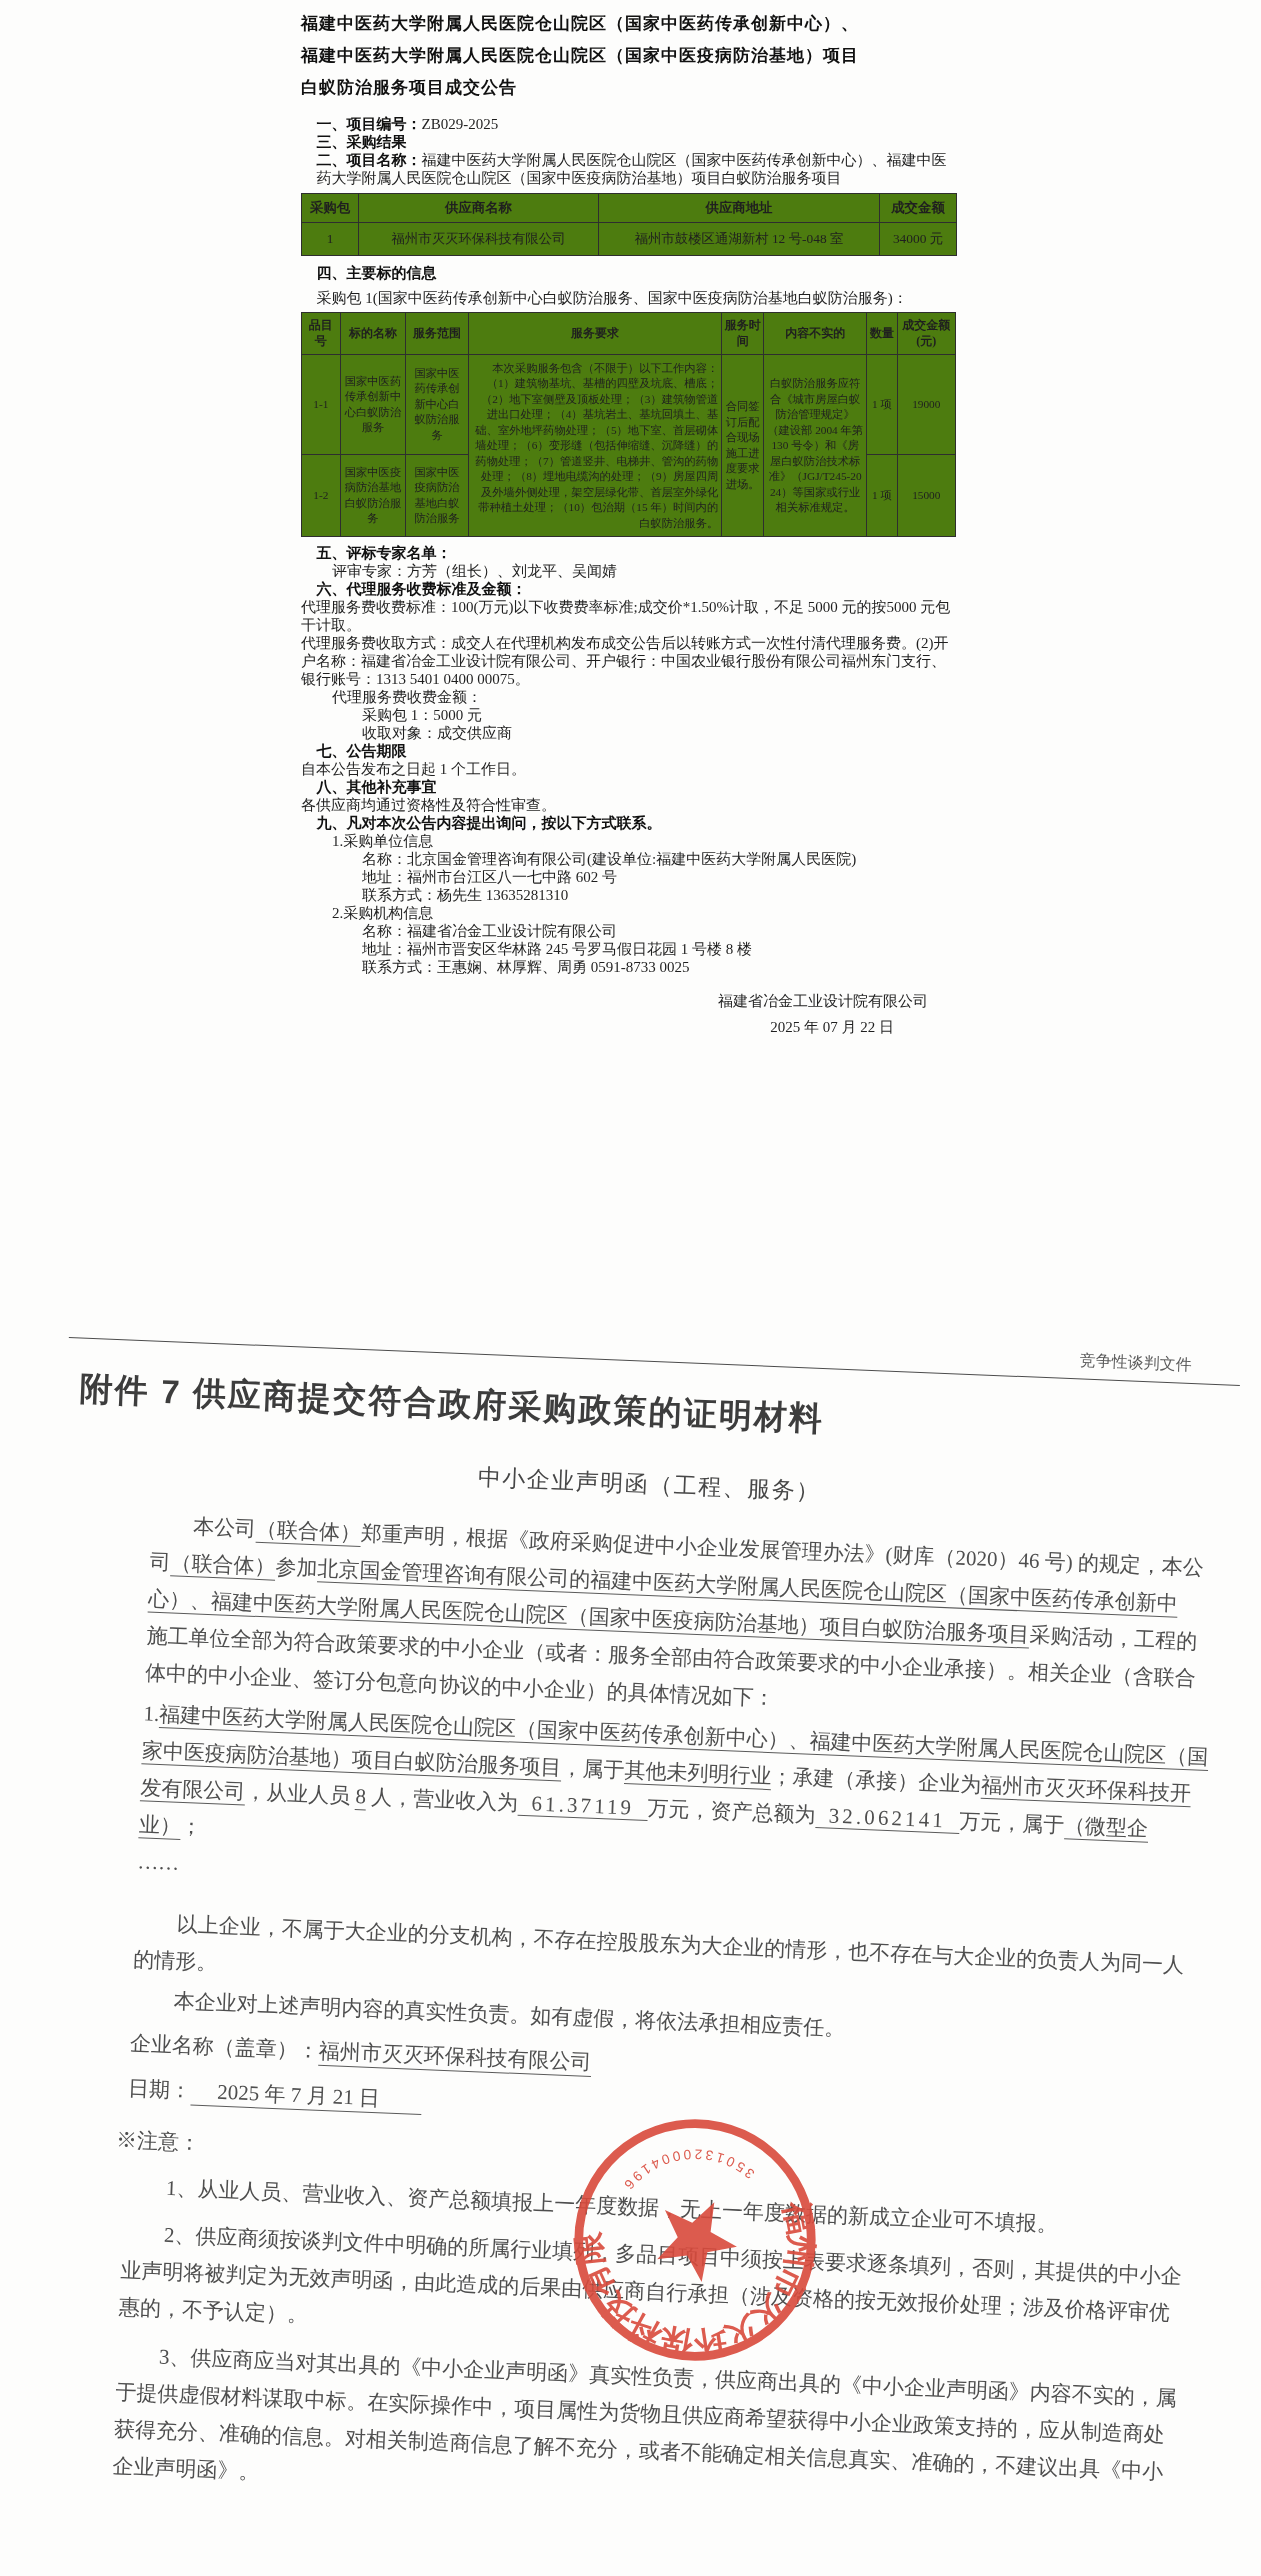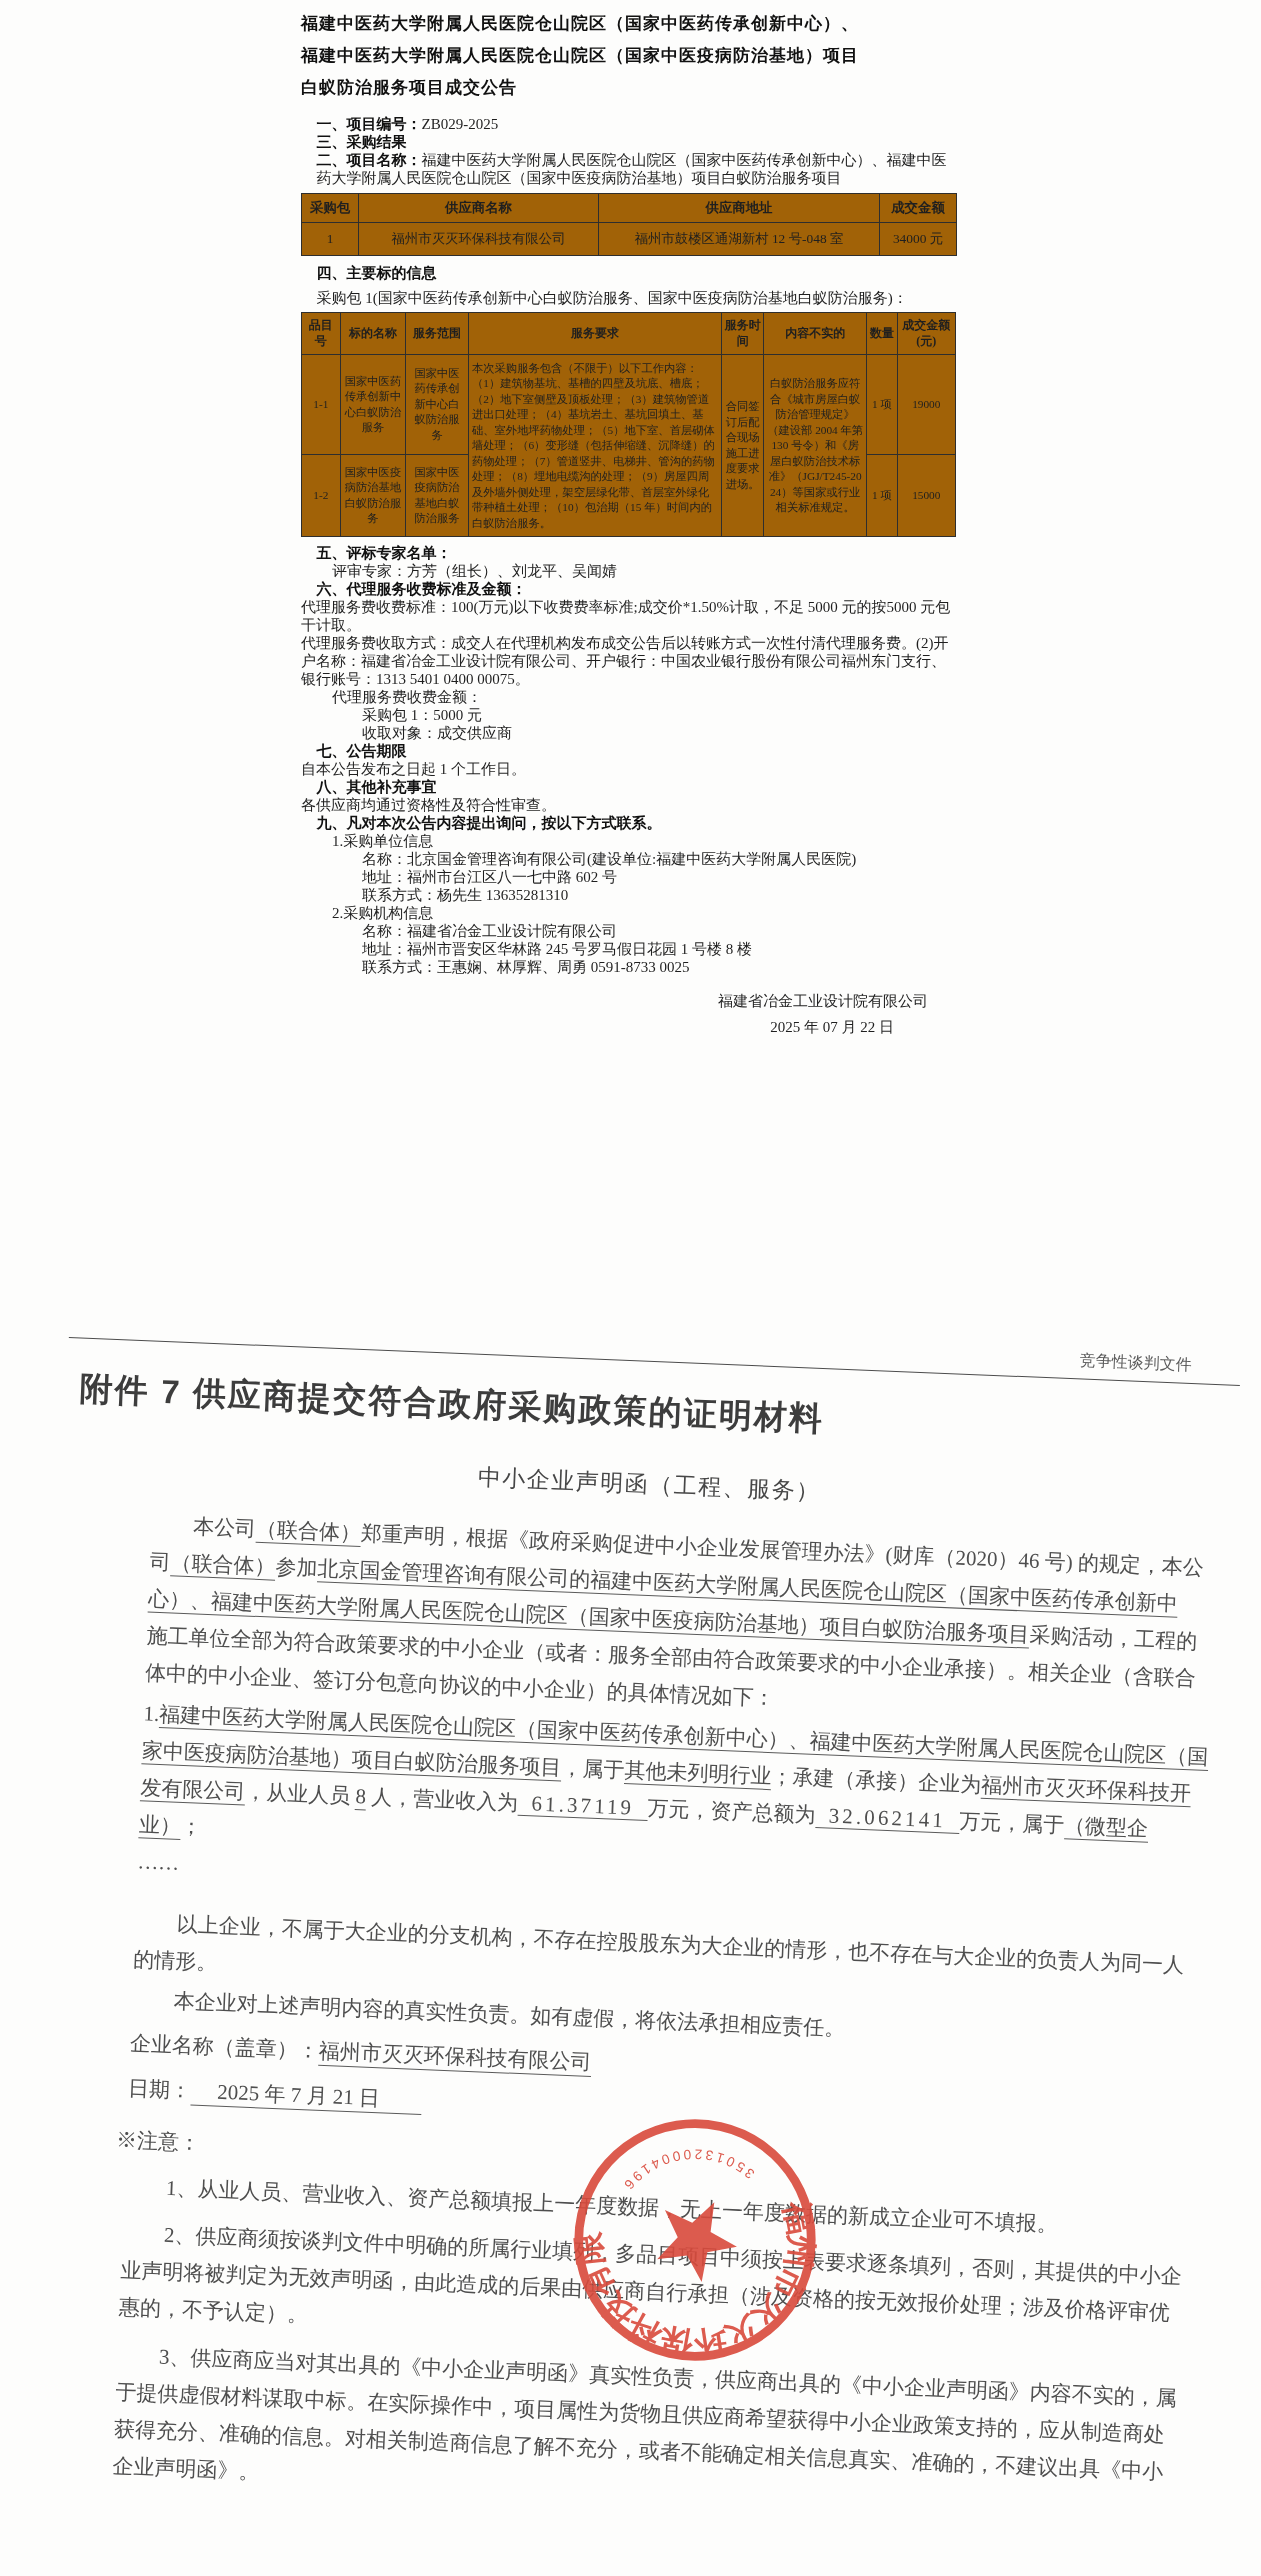--- a/index.html
+++ b/index.html
@@ -11,29 +11,29 @@
   .p1-title{font-family:"Liberation Sans","DejaVu Sans",sans-serif;font-weight:bold;
             font-size:17px;line-height:32px;text-align:left;letter-spacing:1px;color:#111;}
   .p1-line{font-size:15px;line-height:18px;}
   .lbl{font-family:"Liberation Sans","DejaVu Sans",sans-serif;font-weight:bold;color:#111;}
   .ind1{padding-left:15.5px;}
   .ind2{padding-left:31px;}
   .ind4{padding-left:61px;}
   .mt-s{margin-top:7.2px;}
   .mt-m{margin-top:11.3px;}
 
-  table{border-collapse:collapse;table-layout:fixed;width:100%;background:#a16207;padding-left:48px;}
+  table{border-collapse:collapse;table-layout:fixed;width:100%;background:#4d7c0f;padding-left:48px;}
   th,td{border:1px solid #2e2e2e;vertical-align:middle;word-break:break-all;}
   .result-table{margin:5.2px 0 2.1px;}
   .result-table th{font-size:13.4px;font-weight:bold;padding:5.2px 3.1px;text-align:center;}
   .result-table td{font-size:13.4px;padding:7.2px 3.1px;text-align:center;}
   .detail-table{margin:5.2px 0 2.1px;}
   .detail-table th{font-size:12px;line-height:15.5px;font-weight:bold;padding:5.2px 2.1px;text-align:center;}
   .detail-table td{font-size:11.3px;line-height:15.5px;padding:5.2px 3.1px;text-align:center;}
-  .detail-table td.req{text-align:left;}
+  .detail-table td.req{text-align:right;}
   .sig-line{font-size:15px;line-height:26px;text-align:right;}
   .sig-name{padding-right:28px;text-align:right;}
   .sig-date{padding-right:62px;}
 
   
   #p2rot{position:absolute;left:70px;top:1309px;width:1172px;
          transform:rotate(2.35deg);transform-origin:0 0;color:#4e4e4e;}
   .p2-head{text-align:right;padding-right:49px;font-size:16px;color:#5a5a5a;line-height:20.6px;}
   .p2-rule{border:none;border-top:1.5px solid #4c4c4c;margin:7.2px 0 0 0;}
   .p2-title{font-family:"Liberation Sans","DejaVu Sans",sans-serif;font-weight:bold;

